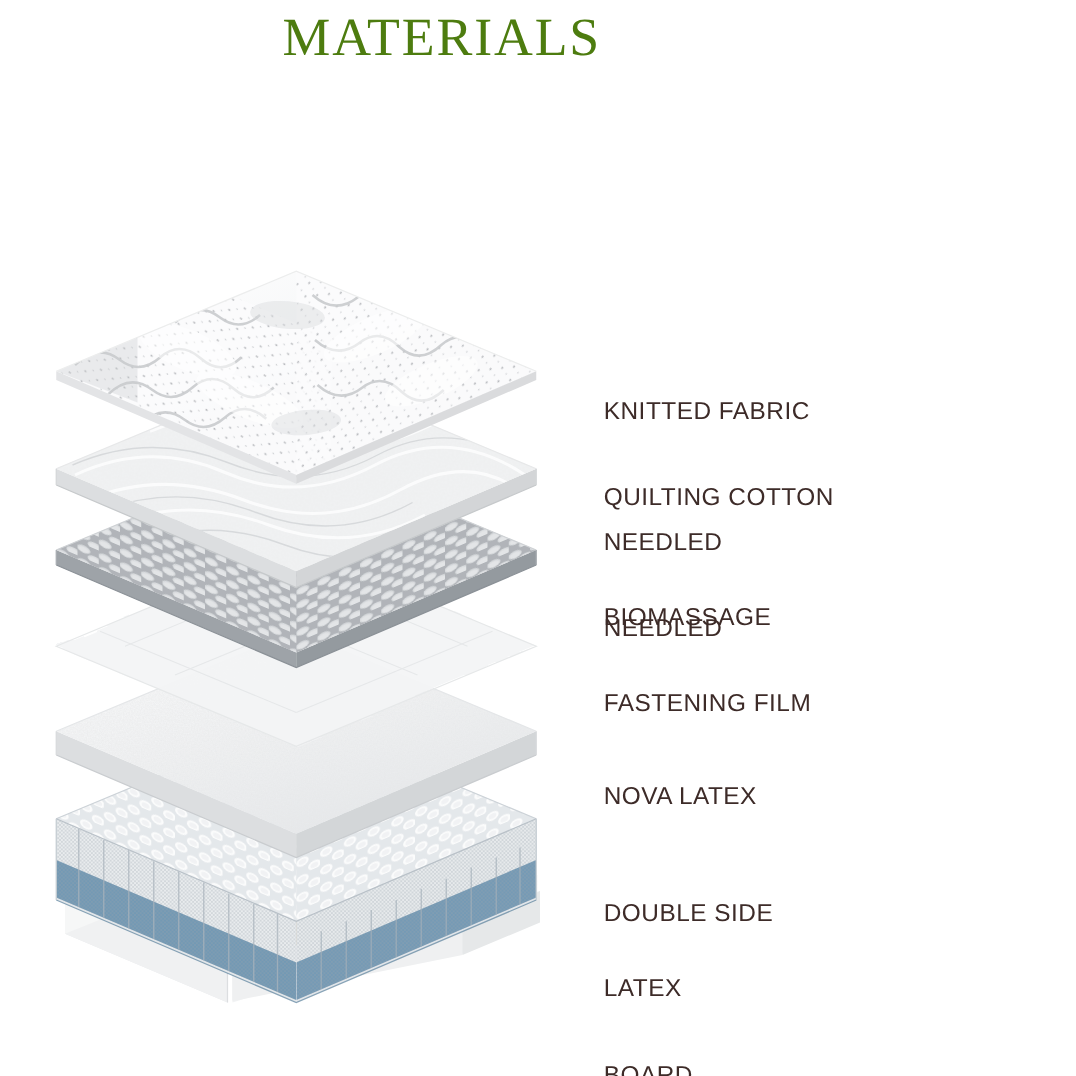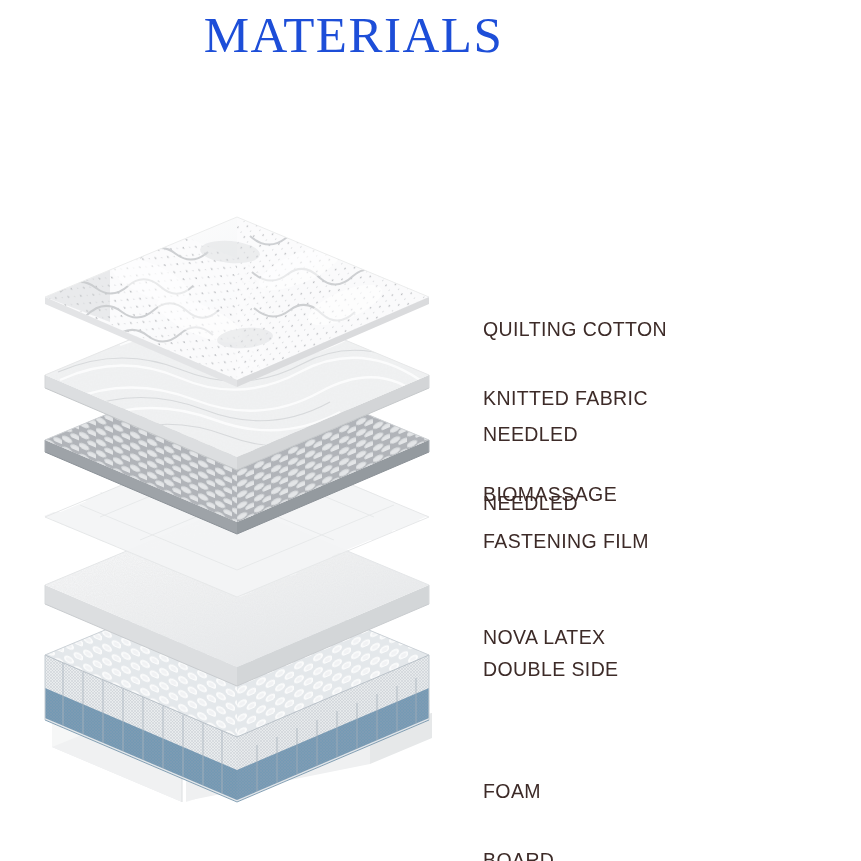--- a/index.html
+++ b/index.html
@@ -3,23 +3,23 @@
 <meta charset="utf-8">
 <style>
   html,body{margin:0;padding:0;background:#ffffff;}
   body{width:861px;height:861px;overflow:hidden;font-family:"Liberation Sans",sans-serif;}
   #page{position:relative;width:861px;height:861px;background:#fff;}
 
   #title{
     position:absolute;top:6px;left:0;width:707px;
     text-align:center;
     font-family:"Liberation Serif",serif;
-    font-size:51px;
+    font-size:43px;
     letter-spacing:1.5px;
-    color:#1d4ed8;
+    color:#4d7c0f;
     font-weight:400;
     line-height:1.15;
     white-space:nowrap;
   }
 
   
   #diagram{position:absolute;left:0;top:0;width:470px;height:861px;}
   #diagram svg{display:block;}
 
   
@@ -29,23 +29,23 @@
     color:#3d2b28;
     font-family:"Liberation Sans",sans-serif;
     font-size:19.5px;
     letter-spacing:0.4px;
     line-height:23px;
     white-space:pre;
   }
   .l0{top:272px;}
   .l1{top:377px;}
   .l2{top:437px;}
-  .l3{top:484px;}
+  .l3{top:506px;}
   .l4{top:580px;}
-  .l5{top:612px;}
+  .l5{top:674px;}
   .l6{top:734px;}
 </style>
 </head>
 <body>
 
 <div id="page">
 
   <div id="title">MATERIALS</div>
 
   <div id="diagram">
@@ -342,38 +342,38 @@
         <polygon points="429,297 429,304 237,387 237,380" fill="#dadbdd"></polygon>
         <polyline points="45,297 237,217 429,297" fill="none" stroke="#eceded" stroke-width="1"></polyline>
       </g>
 
       <rect x="234.5" y="360" width="4.2" height="0" fill="#c0a273"></rect>
     </svg>
   </div>
 
   <div id="labels">
     <div class="label l0">
+      <div>KNITTED FABRIC</div>
       <div>QUILTING COTTON</div>
-      <div>KNITTED FABRIC</div>
     </div>
     <div class="label l1">
       <div>NEEDLED</div>
       <div>NEEDLED</div>
     </div>
     <div class="label l2">
       <div>BIOMASSAGE</div>
     </div>
     <div class="label l3">
       <div>FASTENING FILM</div>
     </div>
     <div class="label l4">
       <div>NOVA LATEX</div>
     </div>
     <div class="label l5">
       <div>DOUBLE SIDE</div>
     </div>
     <div class="label l6">
-      <div>FOAM</div>
+      <div>LATEX</div>
       <div>BOARD</div>
     </div>
   </div>
 
 </div>
 
 </body></html>

